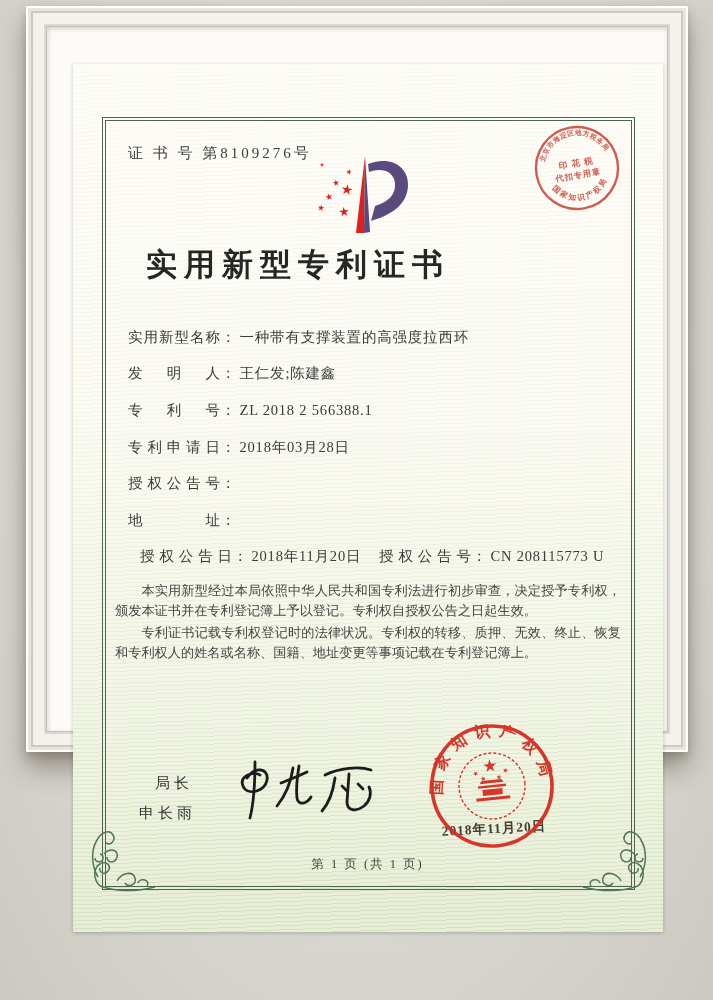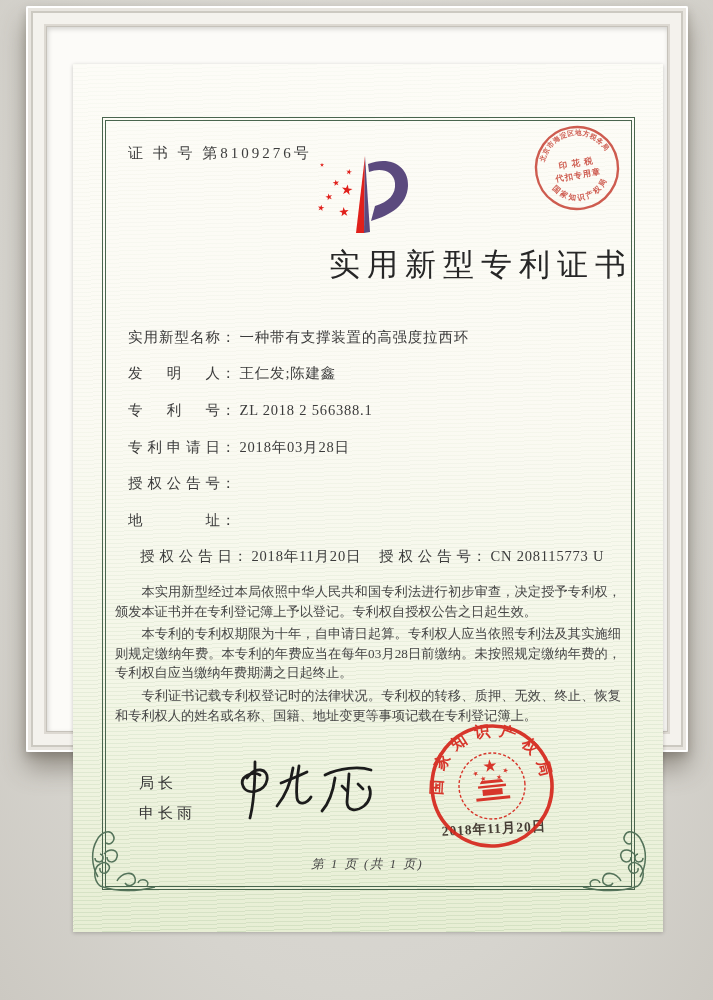--- a/index.html
+++ b/index.html
@@ -34,46 +34,46 @@
     position:absolute;left:29px;top:53px;width:531px;height:771px;
     border:1px solid #49654e;
   }
   .border-box .inner-line{position:absolute;inset:2px;border:1px solid #49654e;}
   .cert-no{
     position:absolute;left:55px;top:80px;font-size:15px;letter-spacing:3px;color:#3d3d3d;
   }
   .logo{position:absolute;left:238px;top:88px;}
   .tax-stamp{position:absolute;left:459px;top:59px;opacity:.88;transform:rotate(-10deg);}
   .doc-title{
-    position:absolute;left:29px;top:180px;width:531px;text-align:right;
-    font-size:31px;font-weight:400;letter-spacing:7px;color:#262626;
+    position:absolute;left:29px;top:180px;width:531px;text-align:left;
+    font-size:31px;font-weight:700;letter-spacing:7px;color:#262626;padding-left:44px;
   }
   .fields{position:absolute;left:55px;top:255px;width:505px;color:#3b3b3b;font-size:14.5px;}
   .frow{height:36.6px;display:flex;align-items:center;white-space:nowrap;}
   .fpair{display:flex;align-items:center;white-space:nowrap;margin-left:12px;}
   .fpair.first{width:227px;}
   .flabel{display:inline-block;width:92px;text-align:justify;text-align-last:justify;}
   .fcolon{margin:0 4px 0 1px;}
   .fvalue{letter-spacing:.8px;}
   .paras{
     position:absolute;left:42px;top:518px;width:506px;
     font-size:13.2px;line-height:19.6px;color:#454545;text-align:justify;
   }
-  .paras p{margin:0 0 3px 0;text-indent:2em;}
-  .sig-title{position:absolute;left:66px;top:710px;font-size:15px;letter-spacing:4px;color:#333;text-align:right;}
+  .paras p{margin:0 0 3px 0;text-indent:2em;font-family:Liberation Mono, monospace;}
+  .sig-title{position:absolute;left:82px;top:710px;font-size:15px;letter-spacing:4px;color:#333;text-align:right;}
   .sig-name{position:absolute;left:66px;top:740px;font-size:15px;letter-spacing:4px;color:#333;}
   .signature{position:absolute;left:146px;top:694px;}
   .seal-date{
     position:absolute;left:356px;top:756px;width:130px;text-align:center;z-index:3;
     font-size:13.5px;letter-spacing:1px;color:#463d35;transform:rotate(-3deg);font-weight:600;
   }
   .official-seal{position:absolute;left:354px;top:657px;z-index:4;opacity:.93;transform:rotate(-6deg);}
   .footer-page{
     position:absolute;left:29px;top:792px;width:531px;text-align:center;
-    font-size:12.5px;letter-spacing:2px;color:#444;font-style:italic;
+    font-size:12.5px;letter-spacing:2px;color:#444;
   }
   .flourish{position:absolute;z-index:2;}
   .flourish.left{left:10px;top:754px;}
   .flourish.right{left:500px;top:754px;transform:scaleX(-1);}
   .red-ink{fill:#d6281e;}
   .red-stroke{stroke:#d6281e;fill:none;}
   .tax-ink{fill:#c8473a;}
   .tax-stroke{stroke:#c8473a;fill:none;}
   .green-stroke{stroke:#54735a;fill:none;}
   svg text{font-family:"Liberation Serif","DejaVu Serif",serif;}
@@ -164,21 +164,20 @@
         <span class="fpair">
           <span class="flabel">授权公告号</span>
             <span class="fcolon">：</span>
             <span class="fvalue">CN 208115773 U</span>
         </span>
       </div>
     </div>
 
     <div class="paras">
       <p>本实用新型经过本局依照中华人民共和国专利法进行初步审查，决定授予专利权，颁发本证书并在专利登记簿上予以登记。专利权自授权公告之日起生效。</p>
-      <p>本专利的专利权期限为十年，自申请日起算。专利权人应当依照专利法及其实施细则规定缴纳年费。本专利的年费应当在每年03月28日前缴纳。未按照规定缴纳年费的，专利权自应当缴纳年费期满之日起终止。</p>
       <p>专利证书记载专利权登记时的法律状况。专利权的转移、质押、无效、终止、恢复和专利权人的姓名或名称、国籍、地址变更等事项记载在专利登记簿上。</p>
     </div>
 
     <div class="sig-title">局长</div>
     <div class="sig-name">申长雨</div>
 
     <svg class="signature" width="160" height="66" viewBox="0 0 160 66">
       <g fill="none" stroke="#1c1c1c" stroke-width="2.8" stroke-linecap="round">
         <path d="M28,20 C36,8 50,10 48,22 C46,34 28,38 24,28 C20,18 34,13 41,17"></path>
         <path d="M36,4 C36,20 35,44 31,60"></path>

